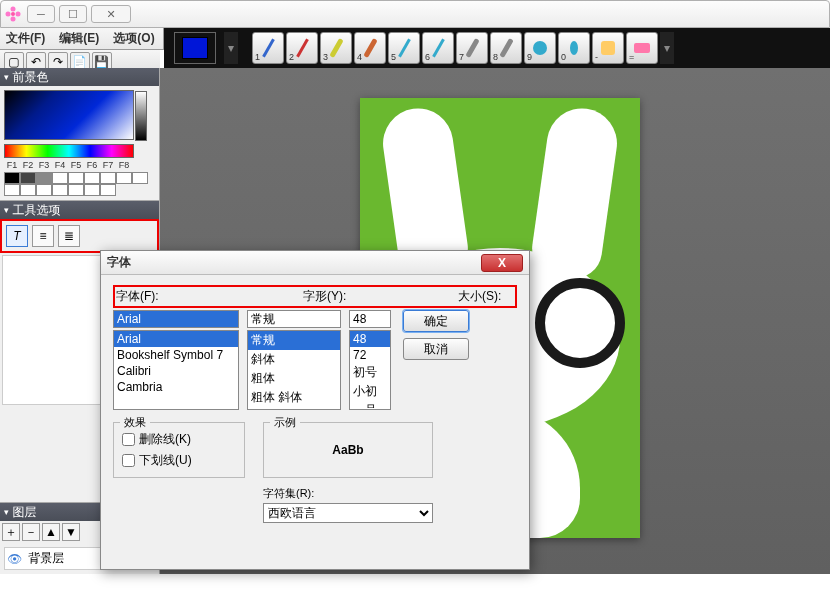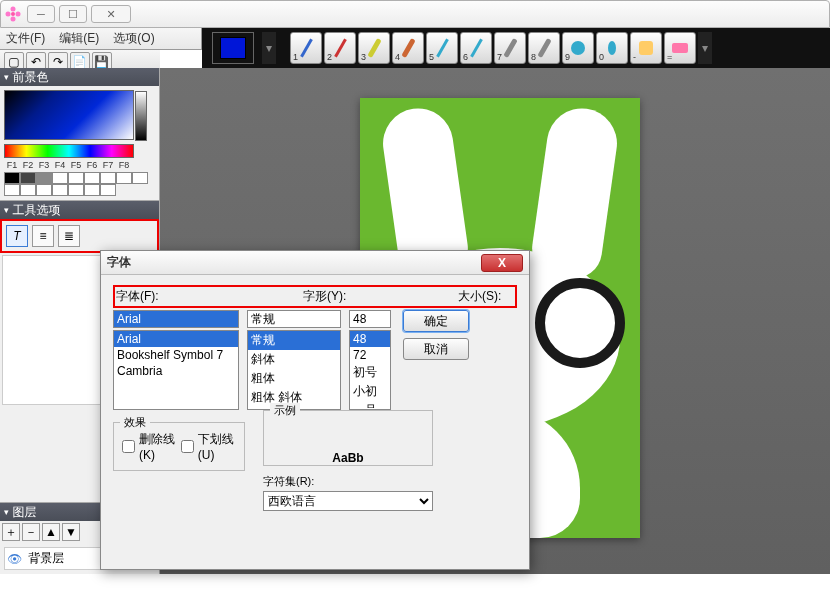--- a/index.html
+++ b/index.html
@@ -91,23 +91,23 @@
 .fd-list .it.sel { background:#2a6fd6;color:#fff; }
 .fd-list.sm { width:94px; }
 .fd-list.xs { width:42px; }
 .fd-input.sm { width:94px; }
 .fd-input.xs { width:42px; }
 .fd-btns { display:flex;flex-direction:column;gap:6px;margin-left:4px; }
 .fd-btn { width:66px;height:22px;border:1px solid #888;border-radius:3px;background:linear-gradient(#fdfdfd,#e0e0e0);cursor:pointer;display:flex;align-items:center;justify-content:center; }
 .fd-btn.ok { border-color:#3a7bd5;box-shadow:0 0 0 1px #7ab0f0; }
 .fd-group { border:1px solid #bbb;padding:8px;margin-top:12px;position:relative; }
 .fd-group .legend { position:absolute;top:-8px;left:6px;background:#f0f0f0;padding:0 4px;font-size:11px; }
-.fd-checks { display:flex;flex-direction:row;gap:4px; }
+.fd-checks { display:flex;flex-direction:column;gap:4px; }
 .fd-check { display:flex;align-items:center;gap:4px; }
-.fd-sample { border:1px solid #bbb;width:170px;height:56px;display:flex;align-items:flex-end;justify-content:center;font-size:38px;font-family:Arial;font-weight:bold;color:#000;position:relative; }
+.fd-sample { border:1px solid #bbb;width:170px;height:56px;display:flex;align-items:center;justify-content:center;font-size:38px;font-family:Arial;font-weight:bold;color:#000;margin-top:12px;position:relative; }
 .fd-sample .legend { position:absolute;top:-8px;left:6px;background:#f0f0f0;padding:0 4px;font-size:11px;font-weight:normal; }
 .fd-enc-label { margin-top:8px;font-size:11px; }
 .fd-select { width:170px;height:20px;border:1px solid #888;background:#fff;margin-top:2px; }
 
 
 .fd-list::-webkit-scrollbar { width:16px; }
 .fd-list::-webkit-scrollbar-thumb { background:#c0c0c0;border:1px solid #888; }
 .fd-list::-webkit-scrollbar-track { background:#f0f0f0; }
 
 
@@ -134,21 +134,21 @@
     <div class="winbtn">
         <span>☐</span>
       </div>
     <div class="winbtn close">
         <span>✕</span>
       </div>
   </div>
 </div>
 
 <div style="display:flex;">
-  <div class="menubar" style="width:202px;border-right:1px solid #999;">
+  <div class="menubar" style="width:164px;border-right:1px solid #999;font-weight:bold;">
     <span class="mitem">文件(F)</span>
     <span class="mitem">编辑(E)</span>
     <span class="mitem">选项(O)</span>
   </div>
   <div class="toolbar" style="flex:1;height:40px;">
     <div class="colorswatch">
         <div class="fg"></div>
       </div>
     <div class="dropd">▾</div>
     <div style="width:10px"></div>
@@ -310,20 +310,21 @@
       <span class="lbl1">字体(F):</span>
       <span class="lbl2">字形(Y):</span>
       <span class="lbl3">大小(S):</span>
     </div>
     <div class="fd-row">
       <div class="fd-col">
         <input class="fd-input sel" value="Arial" style="">
         <div class="fd-list">
           <div class="it sel">Arial</div>
           <div class="it">Bookshelf Symbol 7</div>
+          <div class="it">Calibri</div>
           <div class="it">Cambria</div>
         </div>
       </div>
       <div class="fd-col">
         <input class="fd-input sm" value="常规" style="">
         <div class="fd-list sm">
           <div class="it sel">常规</div>
           <div class="it">斜体</div>
           <div class="it">粗体</div>
           <div class="it">粗体 斜体</div>

